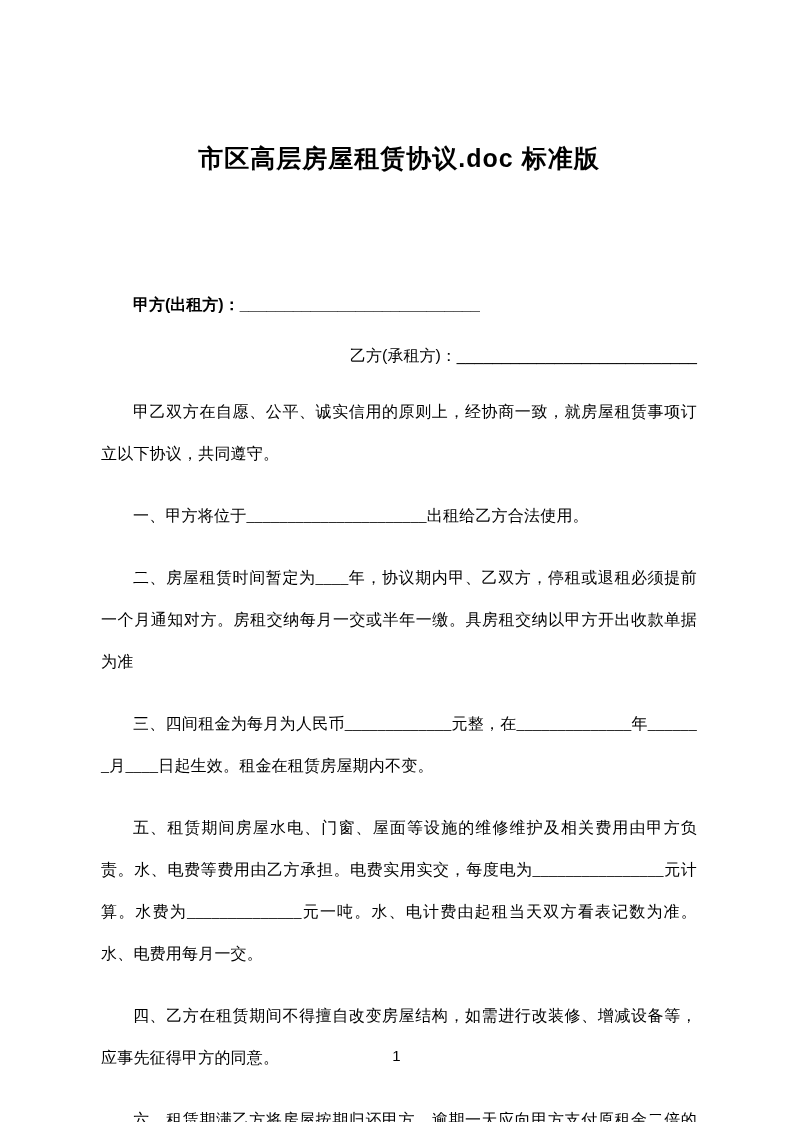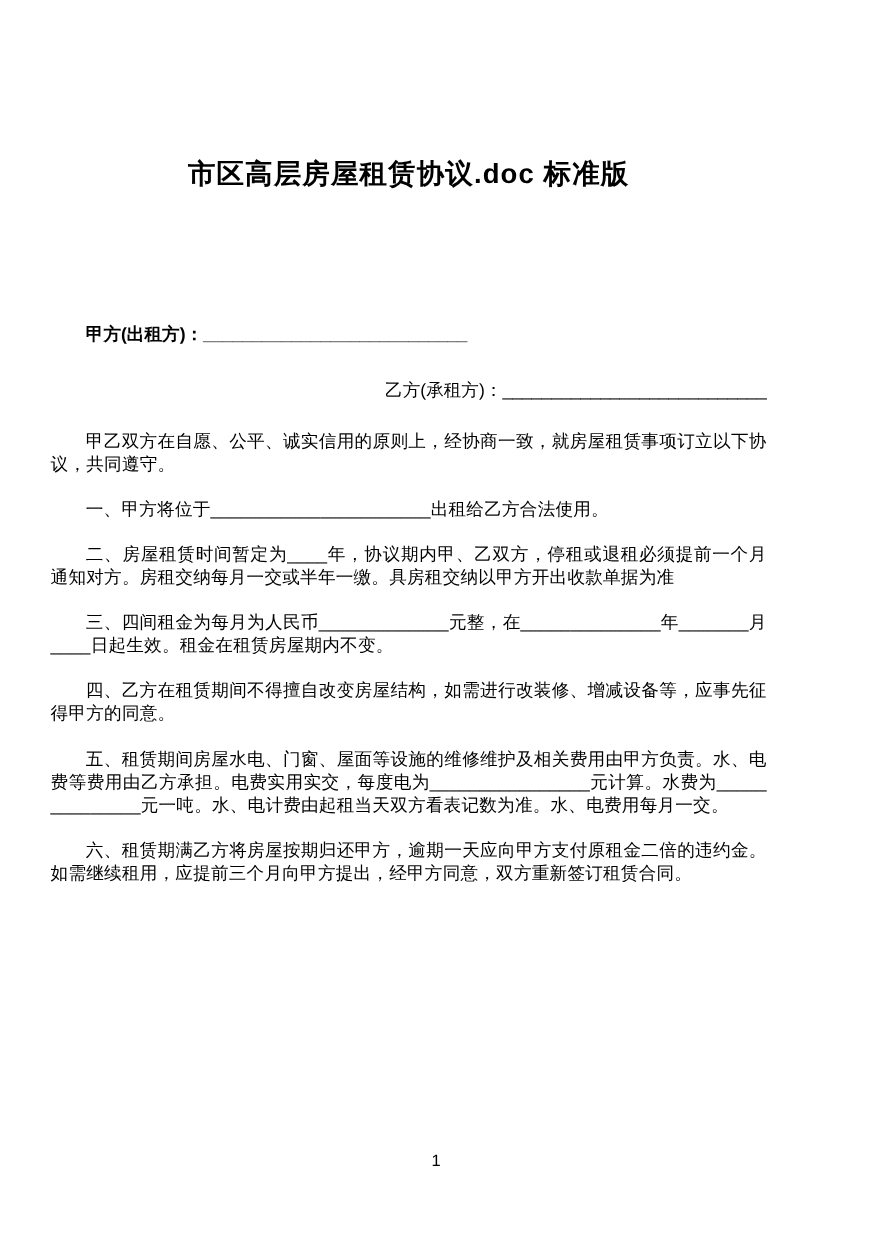--- a/index.html
+++ b/index.html
@@ -9,21 +9,21 @@
   }
   .page {
     position: relative;
     width: 793px;
     height: 1122px;
     margin: 0 auto;
     background: #ffffff;
     color: #000000;
     font-family: "Liberation Sans", sans-serif;
     box-sizing: border-box;
-    padding: 140px 96px 0 46px;
+    padding: 140px 96px 0 101px;
     overflow: hidden;
   }
   .title {
     margin: 0;
     font-size: 25px;
     font-weight: 700;
     line-height: 36px;
     text-align: center;
     letter-spacing: 1px;
   }
@@ -37,25 +37,26 @@
     margin-top: 113px;
     font-weight: bold;
   }
   .party-line.second {
     margin-top: 20px;
     text-align: right;
   }
   .para {
     margin: 20px 0 0 0;
     font-size: 16px;
-    line-height: 21px;
+    line-height: 42px;
     text-align: justify;
     text-indent: 2em;
     word-break: break-all;
     letter-spacing: 0.2px;
+    font-family: Liberation Serif, serif;
   }
   .page-number {
     position: absolute;
     left: 0;
     right: 0;
     top: 1046px;
     text-align: center;
     font-size: 15px;
     line-height: 20px;
   }
@@ -72,21 +73,21 @@
   <div class="party-line second"><span>乙方(承租方)：</span><span>___________________________</span></div>
 
   <p class="para">甲乙双方在自愿、公平、诚实信用的原则上，经协商一致，就房屋租赁事项订立以下协议，共同遵守。</p>
 
   <p class="para">一、甲方将位于______________________出租给乙方合法使用。</p>
 
   <p class="para">二、房屋租赁时间暂定为____年，协议期内甲、乙双方，停租或退租必须提前一个月通知对方。房租交纳每月一交或半年一缴。具房租交纳以甲方开出收款单据为准</p>
 
   <p class="para">三、四间租金为每月为人民币_____________元整，在______________年_______月____日起生效。租金在租赁房屋期内不变。</p>
 
+  <p class="para">五、租赁期间房屋水电、门窗、屋面等设施的维修维护及相关费用由甲方负责。水、电费等费用由乙方承担。电费实用实交，每度电为________________元计算。水费为______________元一吨。水、电计费由起租当天双方看表记数为准。水、电费用每月一交。</p>
+
   <p class="para">四、乙方在租赁期间不得擅自改变房屋结构，如需进行改装修、增减设备等，应事先征得甲方的同意。</p>
-
-  <p class="para">五、租赁期间房屋水电、门窗、屋面等设施的维修维护及相关费用由甲方负责。水、电费等费用由乙方承担。电费实用实交，每度电为________________元计算。水费为______________元一吨。水、电计费由起租当天双方看表记数为准。水、电费用每月一交。</p>
 
   <p class="para">六、租赁期满乙方将房屋按期归还甲方，逾期一天应向甲方支付原租金二倍的违约金。如需继续租用，应提前三个月向甲方提出，经甲方同意，双方重新签订租赁合同。</p>
 
   <div class="page-number">1</div>
 
 </div>
 
 </body></html>

